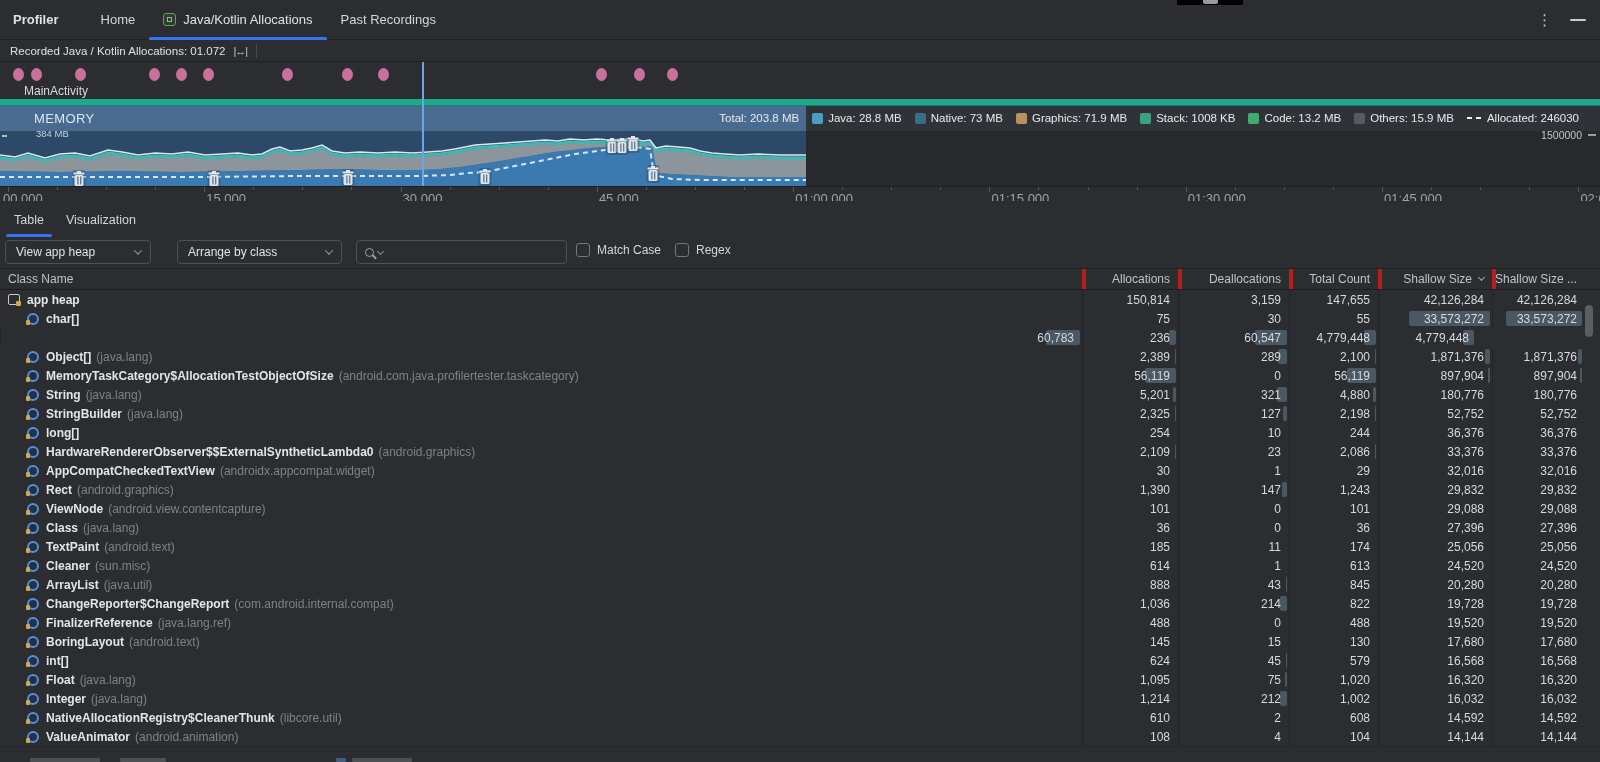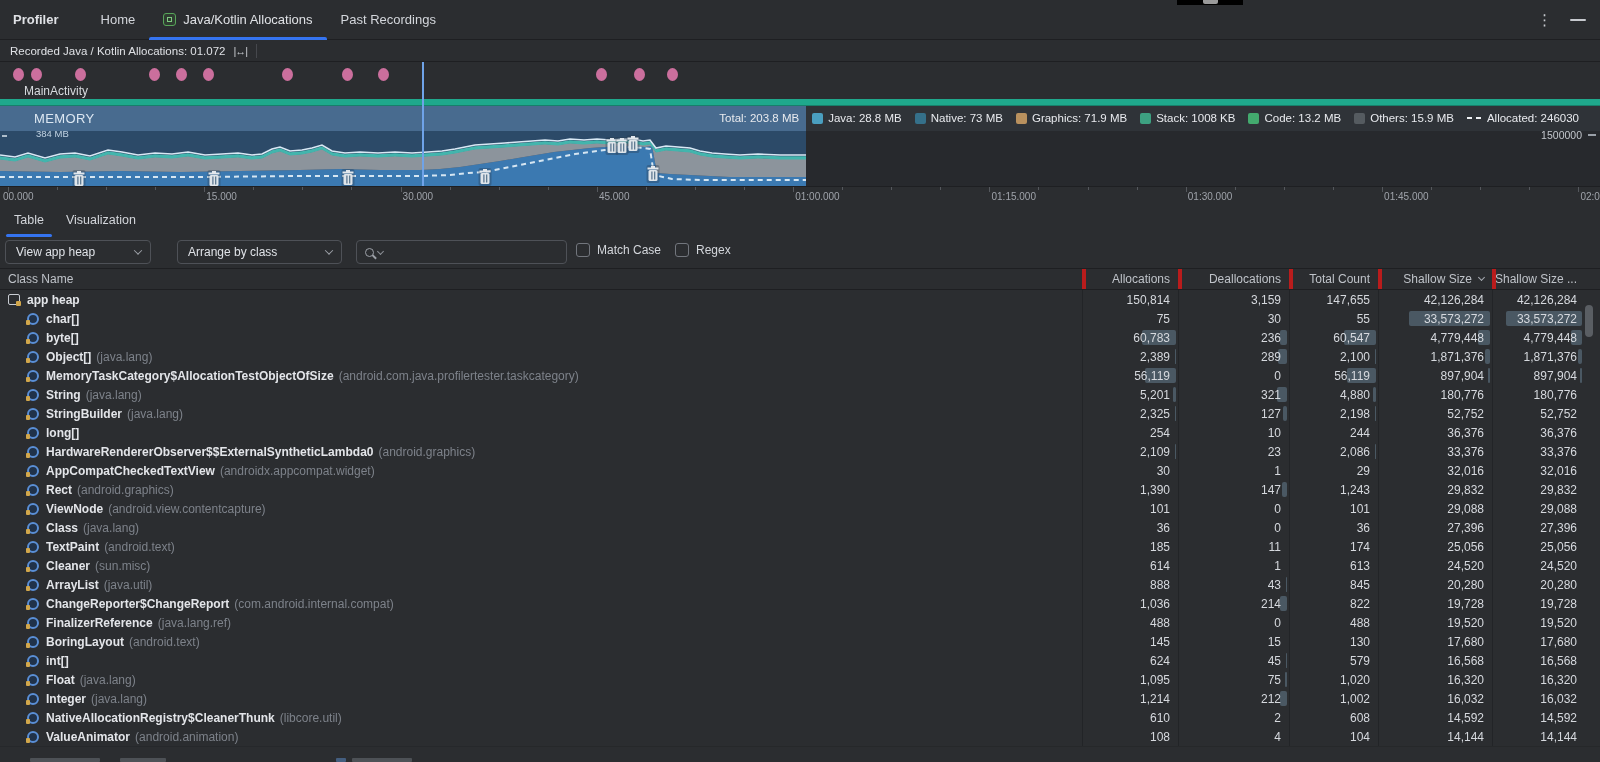--- a/index.html
+++ b/index.html
@@ -50,21 +50,21 @@
   .legend .dashsw { width:15px; height:2.5px; flex:none;
      background:repeating-linear-gradient(90deg,#eef1f4 0 5px,transparent 5px 9px); }
   .alloc-axis { position:absolute; top:23px; right:18px; font-size:10.5px; color:#c3c7cd; z-index:4; }
   .alloc-axis-tick { position:absolute; top:28px; right:4px; width:8px; height:1.5px; background:#9aa0a8; z-index:4; }
   .memsvg { position:absolute; left:0; top:25px; z-index:2; }
   .playhead { position:absolute; left:422px; top:62px; width:1.5px; height:124px; background:#6fa3e8; z-index:12; }
 
   
   .timeaxis { position:absolute; left:0; top:186px; width:1600px; height:15px; border-top:1px solid #1e1f22; overflow:hidden; }
   .timeaxis .tick { position:absolute; top:0; width:1px; background:#55585d; }
-  .timeaxis .tlabel { position:absolute; top:4px; font-size:10px; color:#9fa3aa; white-space:nowrap; }
+  .timeaxis .tlabel { position:absolute; top:4px; font-size:13px; color:#9fa3aa; white-space:nowrap; }
 
   
   .viewtabs { position:absolute; left:0; top:201px; width:1600px; height:37px; display:flex; align-items:center; }
   .vtab { position:relative; height:37px; display:flex; align-items:center; padding:0 8px; margin-left:6px; font-size:12.5px; color:#d3d6db; }
   .vtab.active .underline { position:absolute; left:0; right:0; bottom:1px; height:3px; background:#3574f0; border-radius:2px; }
 
   
   .toolbar { position:absolute; left:0; top:238px; width:1600px; height:30px; }
   .dd { position:absolute; top:2px; height:24px; background:#2b2d30; border:1px solid #4e5157; border-radius:4px;
        display:flex; align-items:center; justify-content:space-between; padding:0 9px 0 10px; font-size:12px; color:#dfe2e7; }
@@ -406,24 +406,20 @@
         <div class="tc">
           <span class="bar" style="width: 81.2907px;"></span>
           <span class="num">33,573,272</span>
         </div>
         <div class="tc last">
           <span class="bar" style="width: 76.5089px;"></span>
           <span class="num">33,573,272</span>
         </div>
       </div>
       <div class="trow">
-        <div class="tc name ind1">
-          <span class="cls-icon"></span>
-          <span class="nm">byte[]</span>
-        </div>
         <div class="tc">
           <span class="bar" style="width: 33.8548px;"></span>
           <span class="num">60,783</span>
         </div>
         <div class="tc">
           <span class="bar" style="width: 7.39601px;"></span>
           <span class="num">236</span>
         </div>
         <div class="tc">
           <span class="bar" style="width: 31.5744px;"></span>

